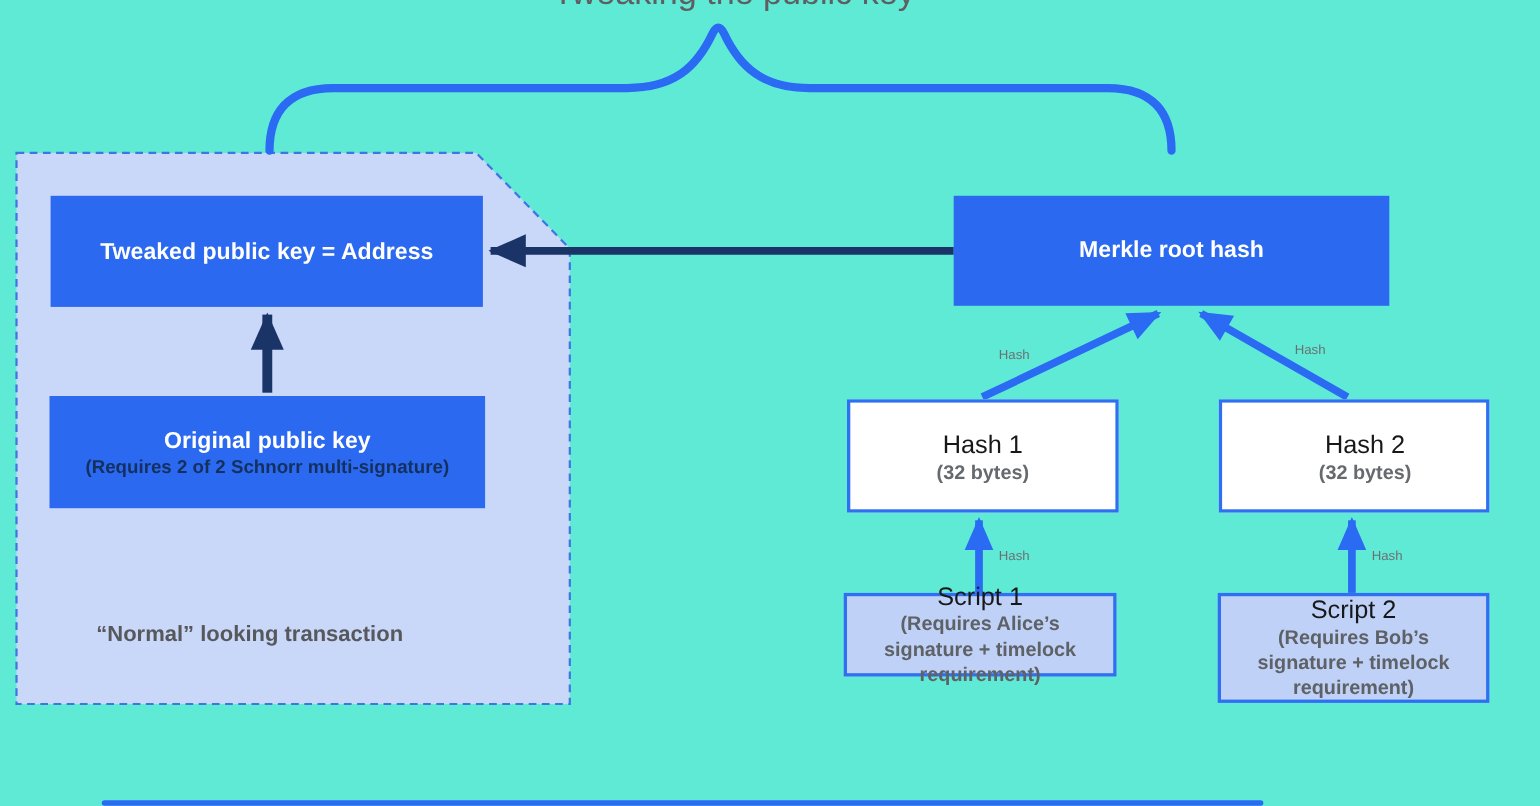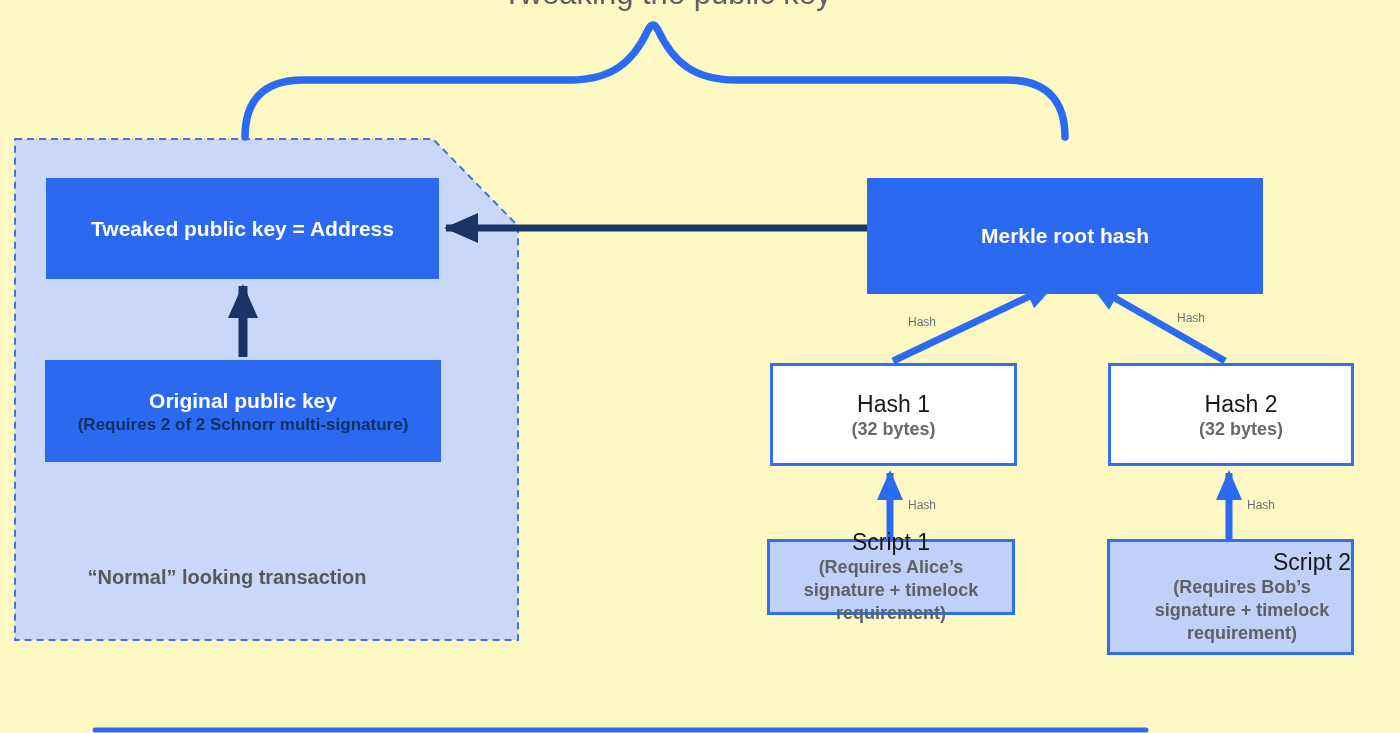--- a/index.html
+++ b/index.html
@@ -1,42 +1,42 @@
 <!DOCTYPE html>
 <html><head>
 <meta charset="utf-8">
 <style>
   html,body{margin:0;padding:0;}
   body{
     width:1400px;height:733px;overflow:hidden;background:#ffffff;
     font-family:"Liberation Sans","DejaVu Sans",sans-serif;
   }
-  #canvas{position:relative;width:1400px;height:733px;background:#fef9c3;}
+  #canvas{position:relative;width:1400px;height:733px;background:#5eead4;}
   #connectors{position:absolute;left:0;top:0;z-index:1;}
   .abs{position:absolute;box-sizing:border-box;}
   .node{z-index:2;display:flex;flex-direction:column;align-items:center;justify-content:center;text-align:center;}
   .box-solid{background:#2b69f0;color:#ffffff;}
   .box-solid .main{font-weight:bold;font-size:21px;line-height:26px;}
   .box-solid .sub{font-weight:bold;font-size:17px;line-height:21px;color:#14305e;}
   .box-hash{background:#ffffff;border:3px solid #2e70f1;}
   .box-hash .main{font-size:23px;line-height:28px;color:#17181a;}
   .box-hash .sub{font-size:18px;line-height:22px;font-weight:bold;color:#66696d;}
   .box-script{background:#bfd1f7;border:3px solid #2e70f1;}
   .box-script .main{font-size:23px;line-height:27px;color:#17181a;}
   .box-script .sub{font-size:18px;line-height:23px;font-weight:bold;color:#5e6165;width:218px;}
   .edge-label{z-index:3;font-size:12px;color:#6c7074;white-space:nowrap;}
   #title{left:467px;top:-24px;width:400px;text-align:center;font-size:31px;line-height:36px;color:#5d5f62;z-index:3;white-space:nowrap;}
   #panel-caption{left:15px;top:566px;width:424px;text-align:center;font-weight:bold;font-size:20px;color:#56585b;z-index:2;}
   #tweaked-box{left:46px;top:178px;width:393px;height:101px;}
   #original-box{left:45px;top:360px;width:396px;height:102px;}
-  #merkle-box{left:867px;top:178px;width:396px;height:116px;}
+  #merkle-box{left:867px;top:178px;width:396px;height:100px;}
   #hash1-box{left:770px;top:363px;width:247px;height:103px;}
   #hash2-box{left:1108px;top:363px;width:246px;height:103px;padding-left:20px;}
   #script1-box{left:767px;top:539px;width:248px;height:76px;}
-  #script2-box{left:1107px;top:539px;width:247px;height:116px;align-items:flex-end;}
+  #script2-box{left:1107px;top:539px;width:247px;height:100px;}
   #edge-label-hash1{left:908px;top:315px;}
   #edge-label-hash2{left:1177px;top:311px;}
   #edge-label-script1{left:908px;top:498px;}
   #edge-label-script2{left:1247px;top:498px;}
 </style>
 </head>
 <body>
 
 <div id="canvas">
 

